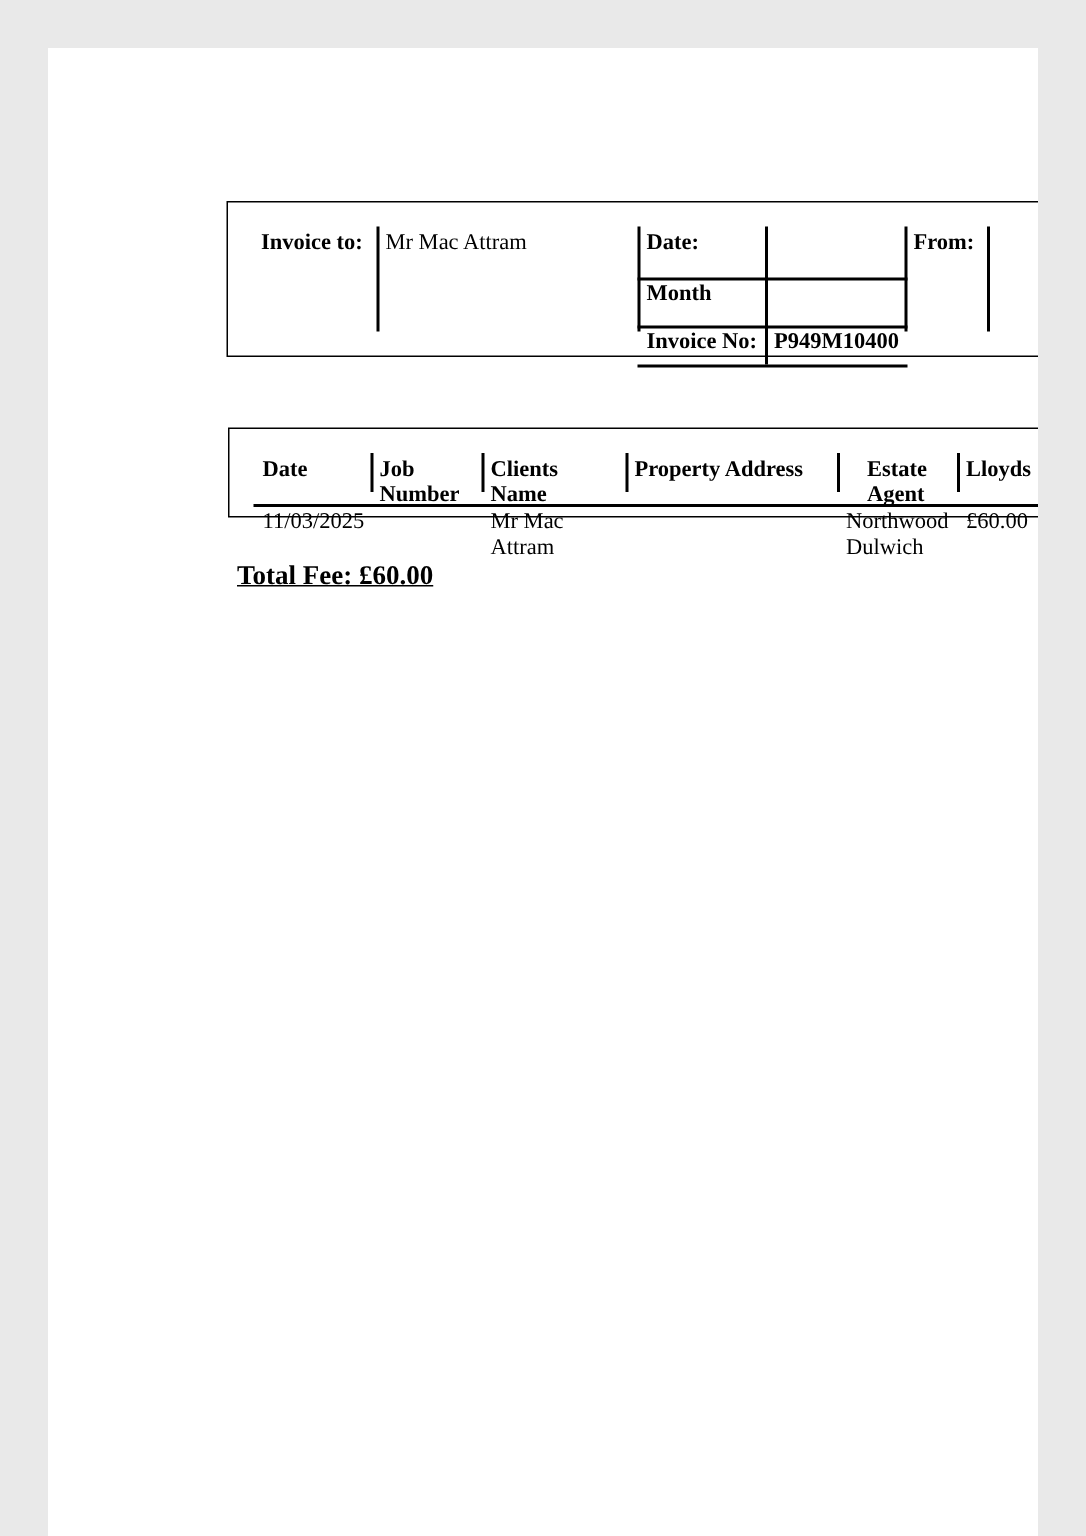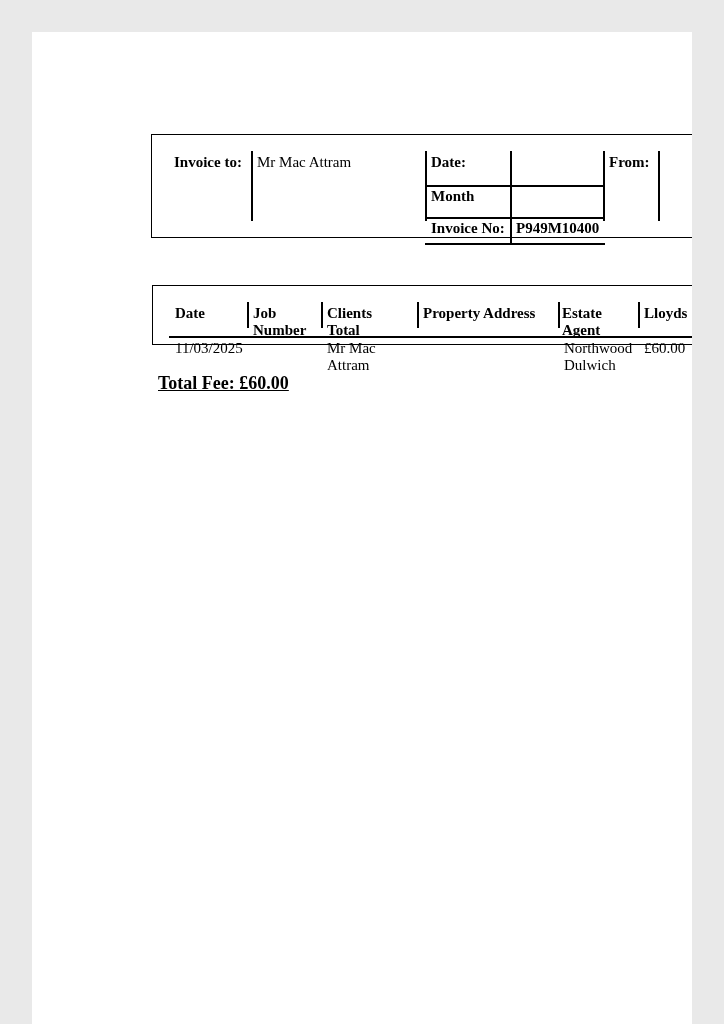--- a/index.html
+++ b/index.html
@@ -77,23 +77,23 @@
     <div class="vl" style="left:152px; top:0; bottom:0;"></div>
     <div class="vl" style="left:248px; top:0; bottom:0;"></div>
     <div class="vl" style="left:389px; top:0; bottom:0;"></div>
     <div class="vl" style="left:469px; top:0; bottom:0;"></div>
     <div class="vl" style="left:542px; top:0; bottom:0;"></div>
 
     <div class="cell b" style="left:6px; top:3px;">Date</div>
     <div class="cell b" style="left:84px; top:3px;">Job
 Number</div>
     <div class="cell b" style="left:158px; top:3px;">Clients
-Total</div>
+Name</div>
     <div class="cell b" style="left:254px; top:3px;">Property Address</div>
-    <div class="cell b" style="left:393px; top:3px;">Estate
+    <div class="cell b" style="left:409px; top:3px;">Estate
 Agent</div>
     <div class="cell b" style="left:475px; top:3px;">Lloyds</div>
     <div class="cell b" style="left:548px; top:3px;">Comment</div>
 
     <div class="cell" style="left:6px; top:38px;">11/03/2025</div>
     <div class="cell" style="left:84px; top:38px;"></div>
     <div class="cell" style="left:158px; top:38px;">Mr Mac
 Attram</div>
     <div class="cell" style="left:395px; top:38px;">Northwood
 Dulwich</div>

